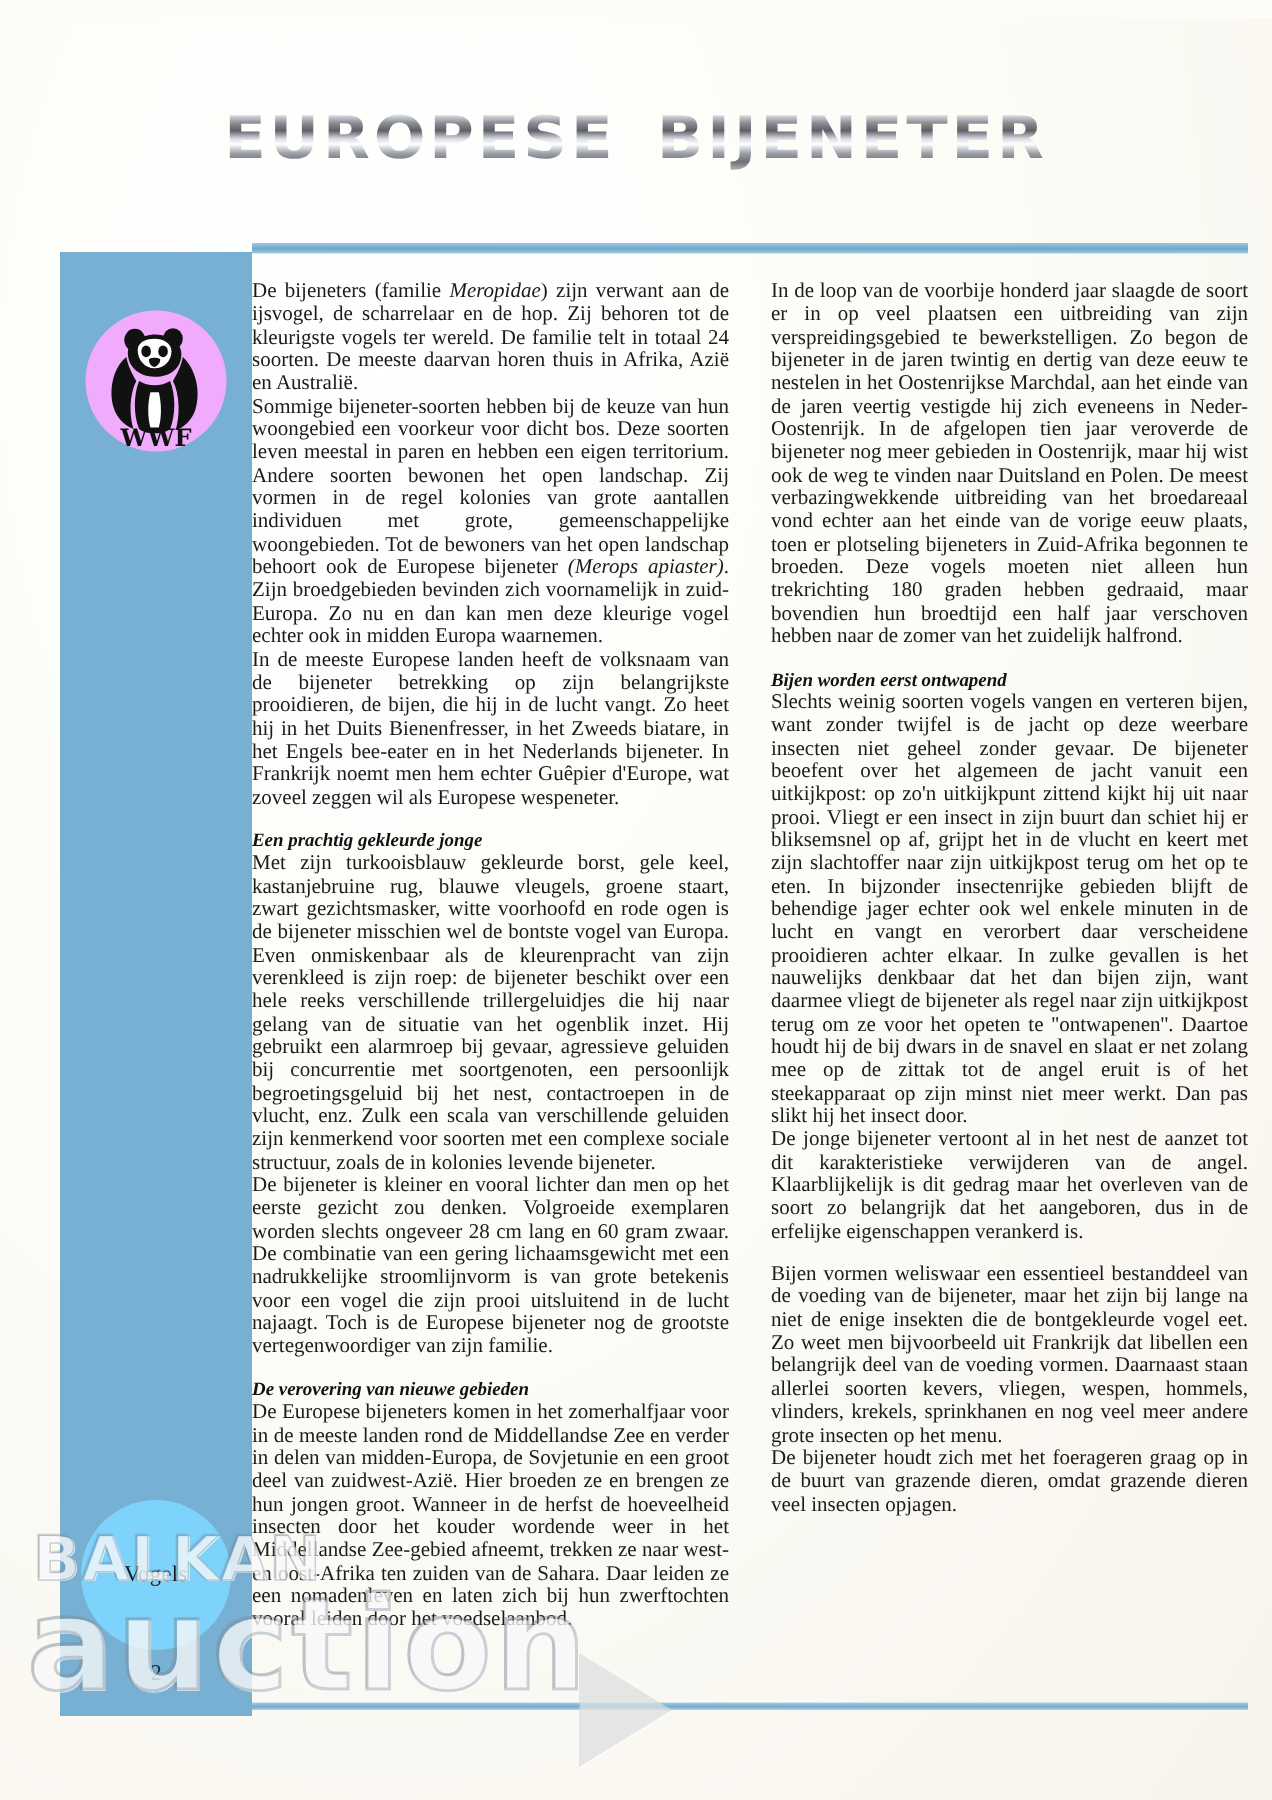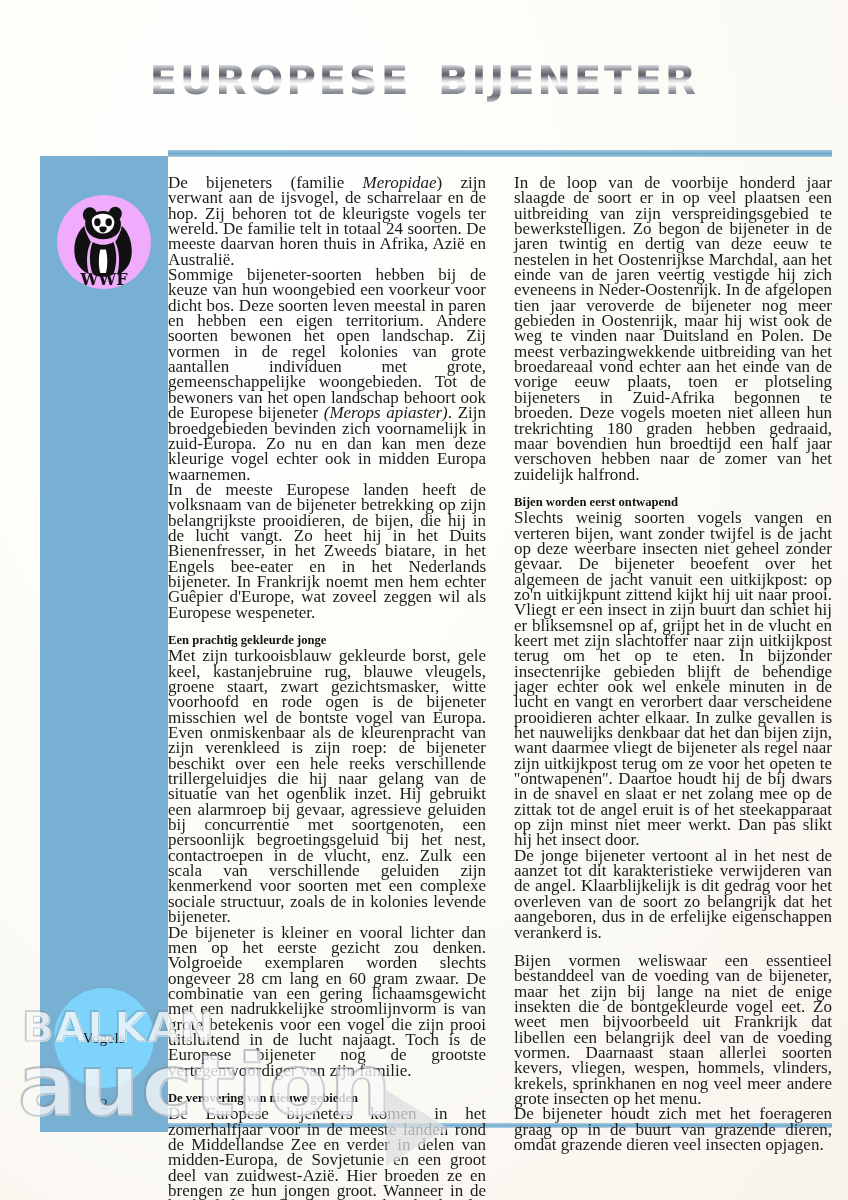--- a/index.html
+++ b/index.html
@@ -14,20 +14,21 @@
     overflow: hidden;
     position: relative;
   }
 
   
   #page {
     position: absolute;
     inset: 0;
     background:
       radial-gradient(ellipse at 30% 20%, #ffffff 0%, #fdfcf7 45%, #f7f4ec 100%);
+    margin-top: 12px;
   }
 
   
   #title-wrap {
     position: absolute;
     left: 0; right: 0;
     top: 58px;
     height: 60px;
     text-align: center;
   }
@@ -145,35 +146,36 @@
     display: flex;
     gap: 28px;
   }
   .col {
     flex: 1 1 0;
     min-width: 0;
   }
   .col p {
     margin: 0;
     font-family: "Liberation Serif", serif;
-    font-size: 17px;
+    font-size: 14px;
     line-height: 15.35px;
     text-align: justify;
     text-align-last: left;
     color: #1b1b1b;
     hyphens: manual;
   }
   .col h3 {
     margin: 0;
     padding-top: 13px;
     font-family: "Liberation Serif", serif;
     font-size: 12.6px;
     font-weight: bold;
     line-height: 15.35px;
     color: #111;
+    font-style: italic;
   }
   .col .gap { height: 13px; }
   .col em { font-style: italic; }
 
   
   .wm {
     position: absolute;
     pointer-events: none;
     font-family: "DejaVu Sans", sans-serif;
     font-weight: bold;
@@ -279,21 +281,21 @@
           <p>Met zijn turkooisblauw gekleurde borst, gele keel, kastanjebruine rug, blauwe vleugels, groene staart, zwart gezichtsmasker, witte voorhoofd en rode ogen is de bijeneter misschien wel de bontste vogel van Europa. Even onmiskenbaar als de kleurenpracht van zijn verenkleed is zijn roep: de bijeneter beschikt over een hele reeks verschillende trillergeluidjes die hij naar gelang van de situatie van het ogenblik inzet. Hij gebruikt een alarmroep bij gevaar, agressieve geluiden bij concurrentie met soortgenoten, een persoonlijk begroetingsgeluid bij het nest, contactroepen in de vlucht, enz. Zulk een scala van verschillende geluiden zijn kenmerkend voor soorten met een complexe sociale structuur, zoals de in kolonies levende bijeneter.</p>
           <p>De bijeneter is kleiner en vooral lichter dan men op het eerste gezicht zou denken. Volgroeide exemplaren worden slechts ongeveer 28 cm lang en 60 gram zwaar. De combinatie van een gering lichaamsgewicht met een nadrukkelijke stroomlijnvorm is van grote betekenis voor een vogel die zijn prooi uitsluitend in de lucht najaagt. Toch is de Europese bijeneter nog de grootste vertegenwoordiger van zijn familie.</p>
           <h3>De verovering van nieuwe gebieden</h3>
           <p>De Europese bijeneters komen in het zomerhalfjaar voor in de meeste landen rond de Middellandse Zee en verder in delen van midden-Europa, de Sovjetunie en een groot deel van zuidwest-Azië. Hier broeden ze en brengen ze hun jongen groot. Wanneer in de herfst de hoeveelheid insecten door het kouder wordende weer in het Middellandse Zee-gebied afneemt, trekken ze naar west- en oost-Afrika ten zuiden van de Sahara. Daar leiden ze een nomadenleven en laten zich bij hun zwerftochten vooral leiden door het voedselaanbod.</p>
         </div>
 
         <div class="col">
           <p>In de loop van de voorbije honderd jaar slaagde de soort er in op veel plaatsen een uitbreiding van zijn verspreidingsgebied te bewerkstelligen. Zo begon de bijeneter in de jaren twintig en dertig van deze eeuw te nestelen in het Oostenrijkse Marchdal, aan het einde van de jaren veertig vestigde hij zich eveneens in Neder-Oostenrijk. In de afgelopen tien jaar veroverde de bijeneter nog meer gebieden in Oostenrijk, maar hij wist ook de weg te vinden naar Duitsland en Polen. De meest verbazingwekkende uitbreiding van het broedareaal vond echter aan het einde van de vorige eeuw plaats, toen er plotseling bijeneters in Zuid-Afrika begonnen te broeden. Deze vogels moeten niet alleen hun trekrichting 180 graden hebben gedraaid, maar bovendien hun broedtijd een half jaar verschoven hebben naar de zomer van het zuidelijk halfrond.</p>
           <h3>Bijen worden eerst ontwapend</h3>
           <p>Slechts weinig soorten vogels vangen en verteren bijen, want zonder twijfel is de jacht op deze weerbare insecten niet geheel zonder gevaar. De bijeneter beoefent over het algemeen de jacht vanuit een uitkijkpost: op zo'n uitkijkpunt zittend kijkt hij uit naar prooi. Vliegt er een insect in zijn buurt dan schiet hij er bliksemsnel op af, grijpt het in de vlucht en keert met zijn slachtoffer naar zijn uitkijkpost terug om het op te eten. In bijzonder insectenrijke gebieden blijft de behendige jager echter ook wel enkele minuten in de lucht en vangt en verorbert daar verscheidene prooidieren achter elkaar. In zulke gevallen is het nauwelijks denkbaar dat het dan bijen zijn, want daarmee vliegt de bijeneter als regel naar zijn uitkijkpost terug om ze voor het opeten te ''ontwapenen''. Daartoe houdt hij de bij dwars in de snavel en slaat er net zolang mee op de zittak tot de angel eruit is of het steekapparaat op zijn minst niet meer werkt. Dan pas slikt hij het insect door.</p>
-          <p>De jonge bijeneter vertoont al in het nest de aanzet tot dit karakteristieke verwijderen van de angel. Klaarblijkelijk is dit gedrag voor het overleven van de soort zo belangrijk dat het aangeboren, dus in de erfelijke eigenschappen verankerd is.</p>
+          <p>De jonge bijeneter vertoont al in het nest de aanzet tot dit karakteristieke verwijderen van de angel. Klaarblijkelijk is dit gedrag maar het overleven van de soort zo belangrijk dat het aangeboren, dus in de erfelijke eigenschappen verankerd is.</p>
           <div class="gap"></div>
           <p>Bijen vormen weliswaar een essentieel bestanddeel van de voeding van de bijeneter, maar het zijn bij lange na niet de enige insekten die de bontgekleurde vogel eet. Zo weet men bijvoorbeeld uit Frankrijk dat libellen een belangrijk deel van de voeding vormen. Daarnaast staan allerlei soorten kevers, vliegen, wespen, hommels, vlinders, krekels, sprinkhanen en nog veel meer andere grote insecten op het menu.</p>
           <p>De bijeneter houdt zich met het foerageren graag op in de buurt van grazende dieren, omdat grazende dieren veel insecten opjagen.</p>
         </div>
 
       </div>
     </div>
   </div>
 
   <div class="wm" id="wm-auction">auction</div>

